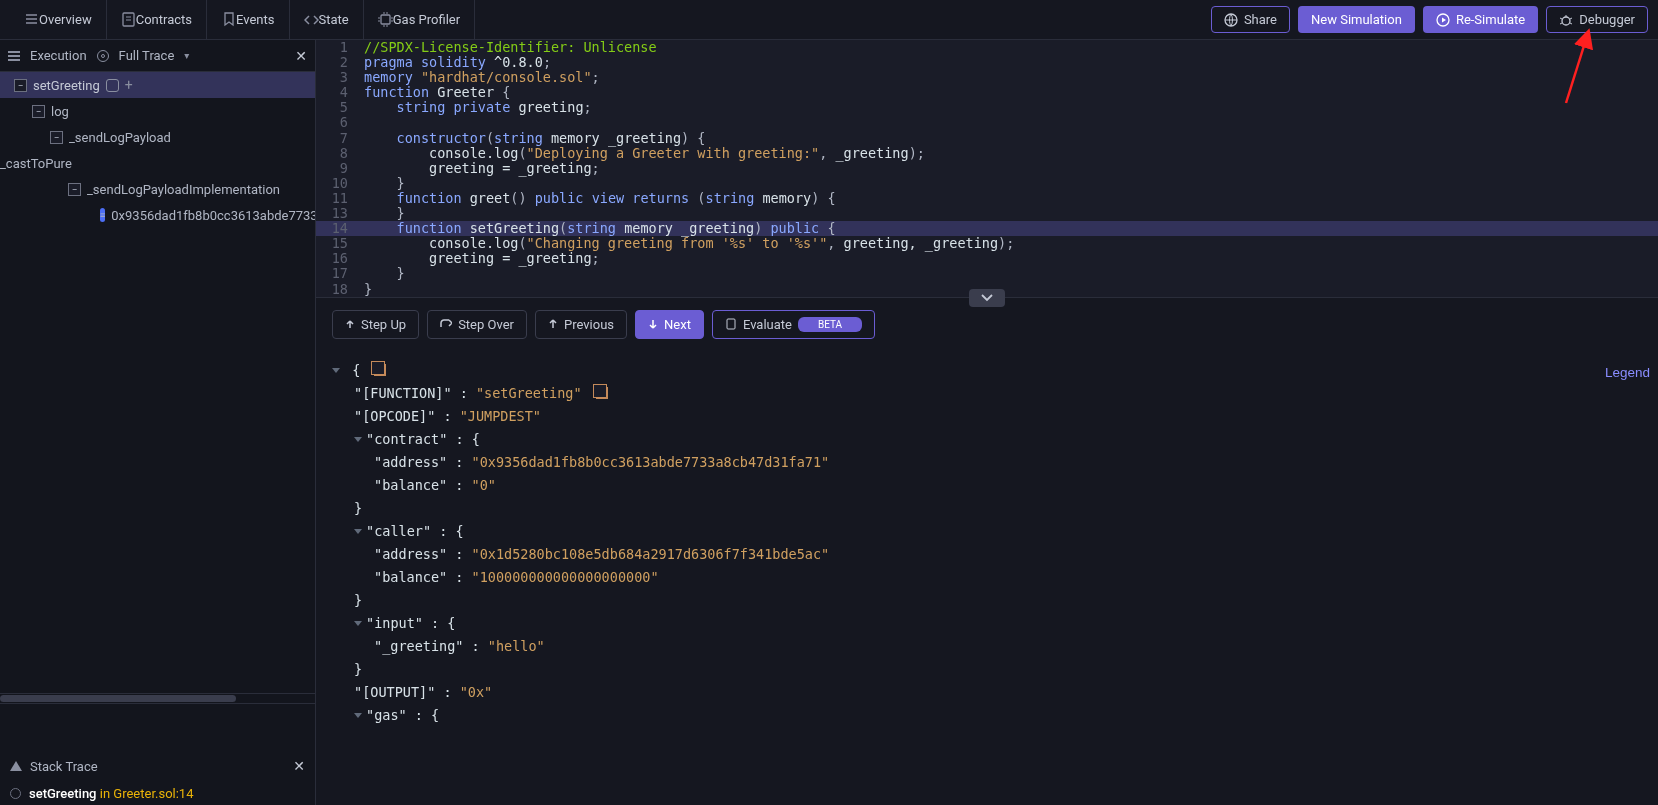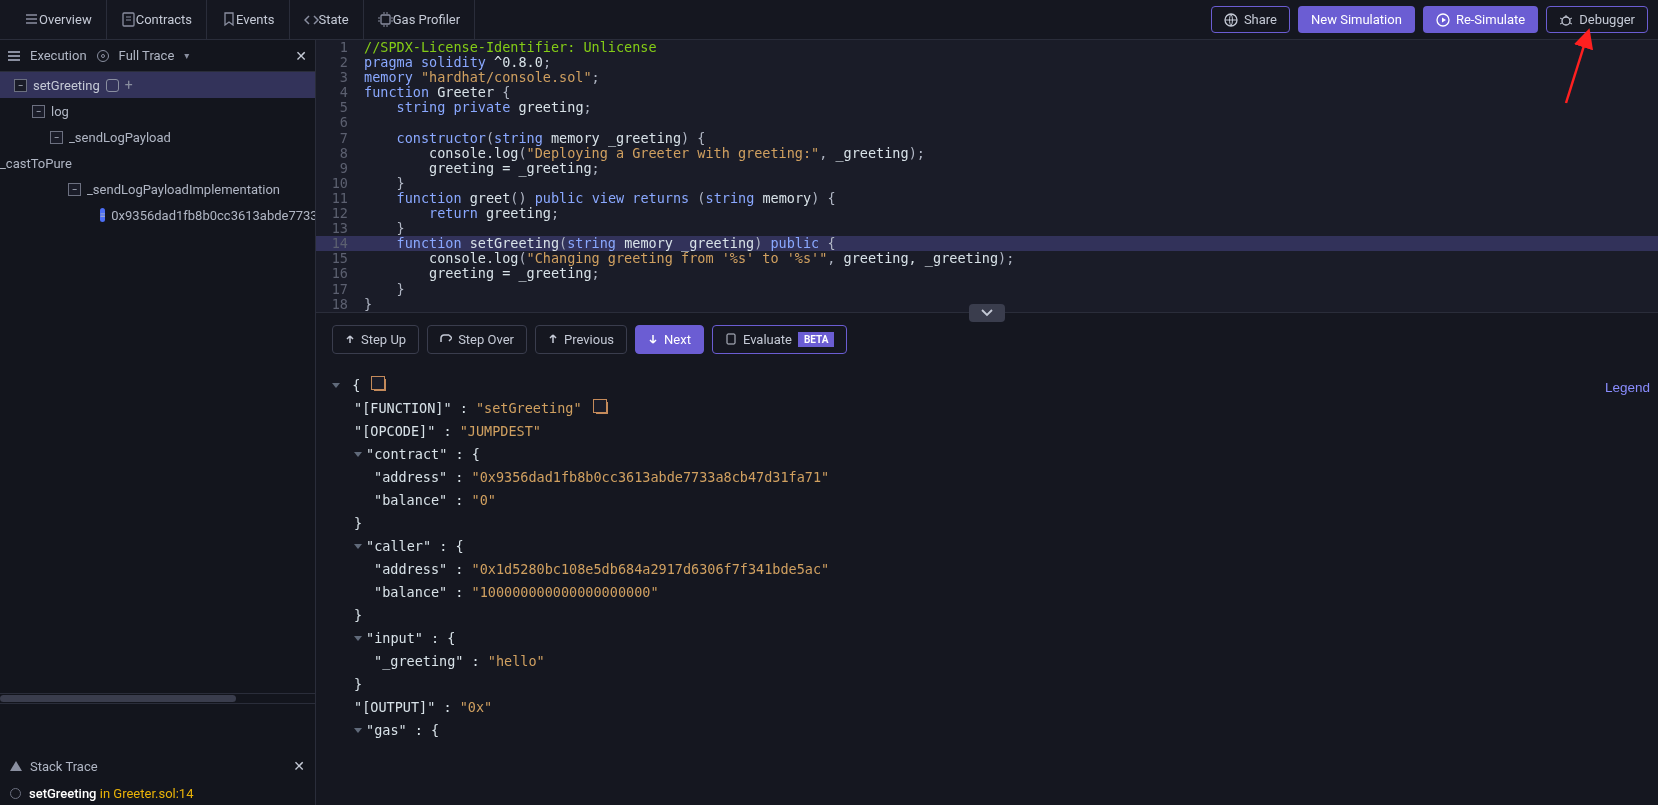--- a/index.html
+++ b/index.html
@@ -229,23 +229,23 @@
   color: #c5cad6;
   font-size: 13px;
   background: transparent;
 }
 .ctrl-btn.primary-next { background: #6b5dd3; border-color: #6b5dd3; color: #fff; }
 .ctrl-btn.eval-btn { border-color: #6b5dd3; }
 .beta-badge {
   background: #6b5dd3;
   color: #fff;
   font-size: 10px;
-  padding: 2px 6px;
-  border-radius: 0;
-  font-weight: 700;
+  padding: 2px 20px;
+  border-radius: 6px;
+  font-weight: 400;
 }
 
 .inspector {
   flex: 1;
   padding: 8px 16px 16px 16px;
   font-family: "SFMono-Regular", Consolas, Menlo, monospace;
   font-size: 13.5px;
   line-height: 23px;
   overflow: auto;
   position: relative;
@@ -496,24 +496,20 @@
             <div class="gutter">9</div>
             <div class="code-content">        <span class="cm-ident">greeting = _greeting</span><span class="cm-punct">;</span></div>
           </div>
           <div class="code-line">
             <div class="gutter">10</div>
             <div class="code-content">    <span class="cm-punct">}</span></div>
           </div>
           <div class="code-line">
             <div class="gutter">11</div>
             <div class="code-content">    <span class="cm-keyword">function</span> <span class="cm-func">greet</span><span class="cm-punct">()</span> <span class="cm-keyword">public</span> <span class="cm-keyword">view</span> <span class="cm-keyword">returns</span> <span class="cm-punct">(</span><span class="cm-type">string</span> <span class="cm-ident">memory</span><span class="cm-punct">)</span> <span class="cm-punct">{</span></div>
-          </div>
-          <div class="code-line">
-            <div class="gutter">12</div>
-            <div class="code-content">        <span class="cm-keyword">return</span> <span class="cm-ident">greeting</span><span class="cm-punct">;</span></div>
           </div>
           <div class="code-line">
             <div class="gutter">13</div>
             <div class="code-content">    <span class="cm-punct">}</span></div>
           </div>
           <div class="code-line line-highlight">
             <div class="gutter">14</div>
             <div class="code-content">    <span class="cm-keyword">function</span> <span class="cm-func">setGreeting</span><span class="cm-punct">(</span><span class="cm-type">string</span> <span class="cm-ident">memory _greeting</span><span class="cm-punct">)</span> <span class="cm-keyword">public</span> <span class="cm-punct">{</span></div>
           </div>
           <div class="code-line">

